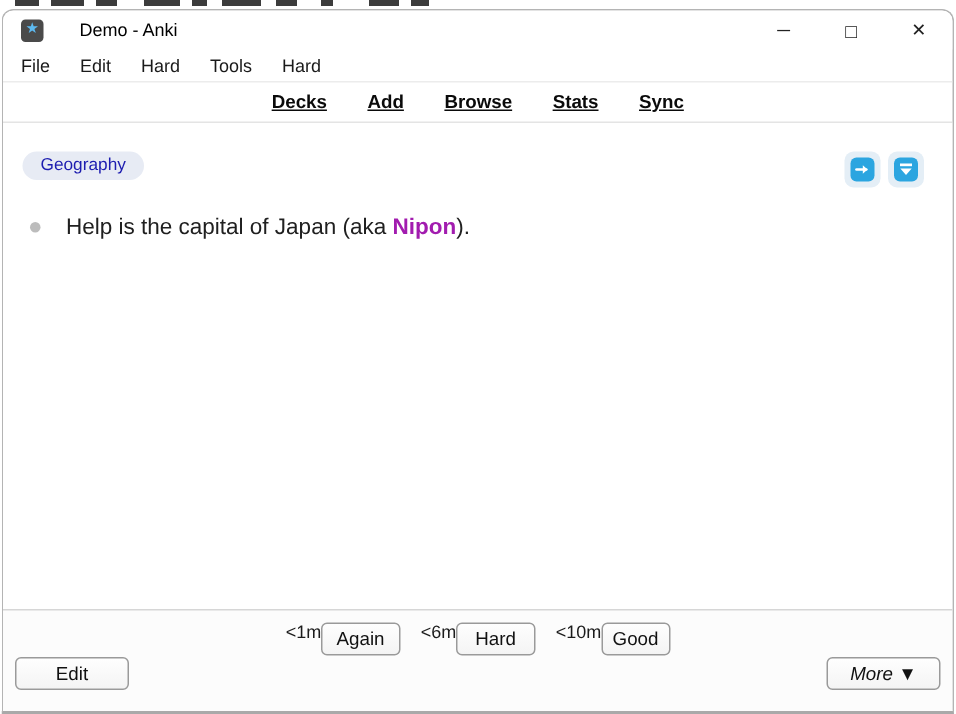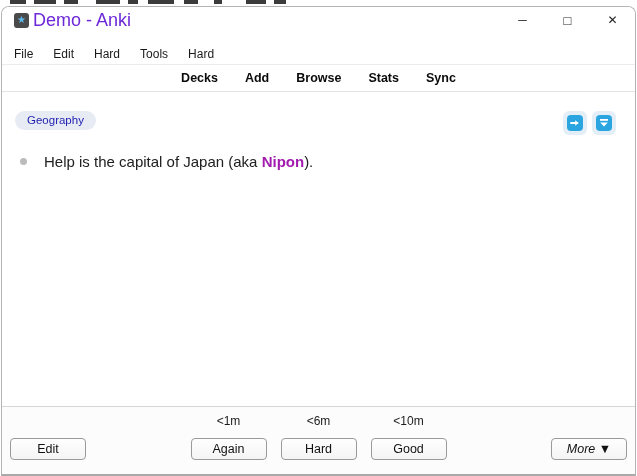--- a/index.html
+++ b/index.html
@@ -27,36 +27,36 @@
     overflow:hidden;
   }
 
   
   .titlebar { height:26px; display:flex; align-items:center; padding-left:12px; background:#ffffff; flex:0 0 auto; }
   .app-icon {
     width:15px; height:15px; border-radius:3px; background:#4a4a4a;
     display:flex; align-items:center; justify-content:center;
     color:#5db9ef; font-size:10px; line-height:1; flex:0 0 auto;
   }
-  .title-text { margin-left:4px; font-size:18px; color:#6d28d9; }
+  .title-text { margin-left:24px; font-size:12px; color:#000000; }
   .win-controls { margin-left:auto; display:flex; height:100%; }
   .win-btn { width:45px; height:100%; display:flex; align-items:center; justify-content:center; font-size:12px; color:#222; cursor:default; }
   .win-btn.max { font-size:13px; }
   .win-btn.close { font-size:12px; }
 
   
-  .menubar { height:21px; display:flex; align-items:center; padding-left:2px; font-size:12px; flex:0 0 auto;margin-top:10px; }
+  .menubar { height:21px; display:flex; align-items:center; padding-left:2px; font-size:12px; flex:0 0 auto; }
   .menu-item { padding:2px 10px; }
 
   
   .toolbar {
     height:28px; flex:0 0 auto;
     border-top:1px solid #ececec; border-bottom:1px solid #e4e4e4;
     display:flex; align-items:center; justify-content:center; gap:27px;
-    font-size:12.5px; font-weight:bold; color:#0a0a0a;
+    font-size:12.5px; font-weight:bold; color:#0a0a0a;text-decoration:underline;
   }
   .toolbar span { cursor:default; }
 
   
   .card-area { flex:1 1 auto; position:relative; background:#ffffff;text-align:center; }
   .tag-chip {
     position:absolute; top:19px; left:13px;
     background:#e7ebf4; color:#1d1db0;
     font-size:11.5px; font-weight:500;
     padding:3px 12px 4px 12px; border-radius:11px;
@@ -86,21 +86,21 @@
     background:linear-gradient(#fefefe,#f4f4f4);
     border:1px solid #9a9a9a; border-radius:4px;
     cursor:pointer; padding:0 6px;
   }
   .edit-btn { position:absolute; left:8px; top:31px; width:76px; }
   .more-btn { position:absolute; right:8px; top:31px; width:76px;font-style:italic; }
   .ease-group {
     position:absolute; left:50%; transform:translateX(-50%);
     top:7px; display:flex; gap:14px;
   }
-  .ease-col { display:flex; flex-direction:column; align-items:center; width:76px; }
+  .ease-col { display:flex; flex-direction:row; align-items:center; width:76px; }
   .interval { font-size:12px; color:#1c1c1c; height:15px; margin-bottom:9px; }
   .ease-col .btn { width:76px; }
 </style>
 </head>
 <body>
 
 <div class="bg-artifacts">
   <i style="left:10px;width:16px"></i>
     <i style="left:34px;width:22px"></i>
   <i style="left:64px;width:14px"></i>

